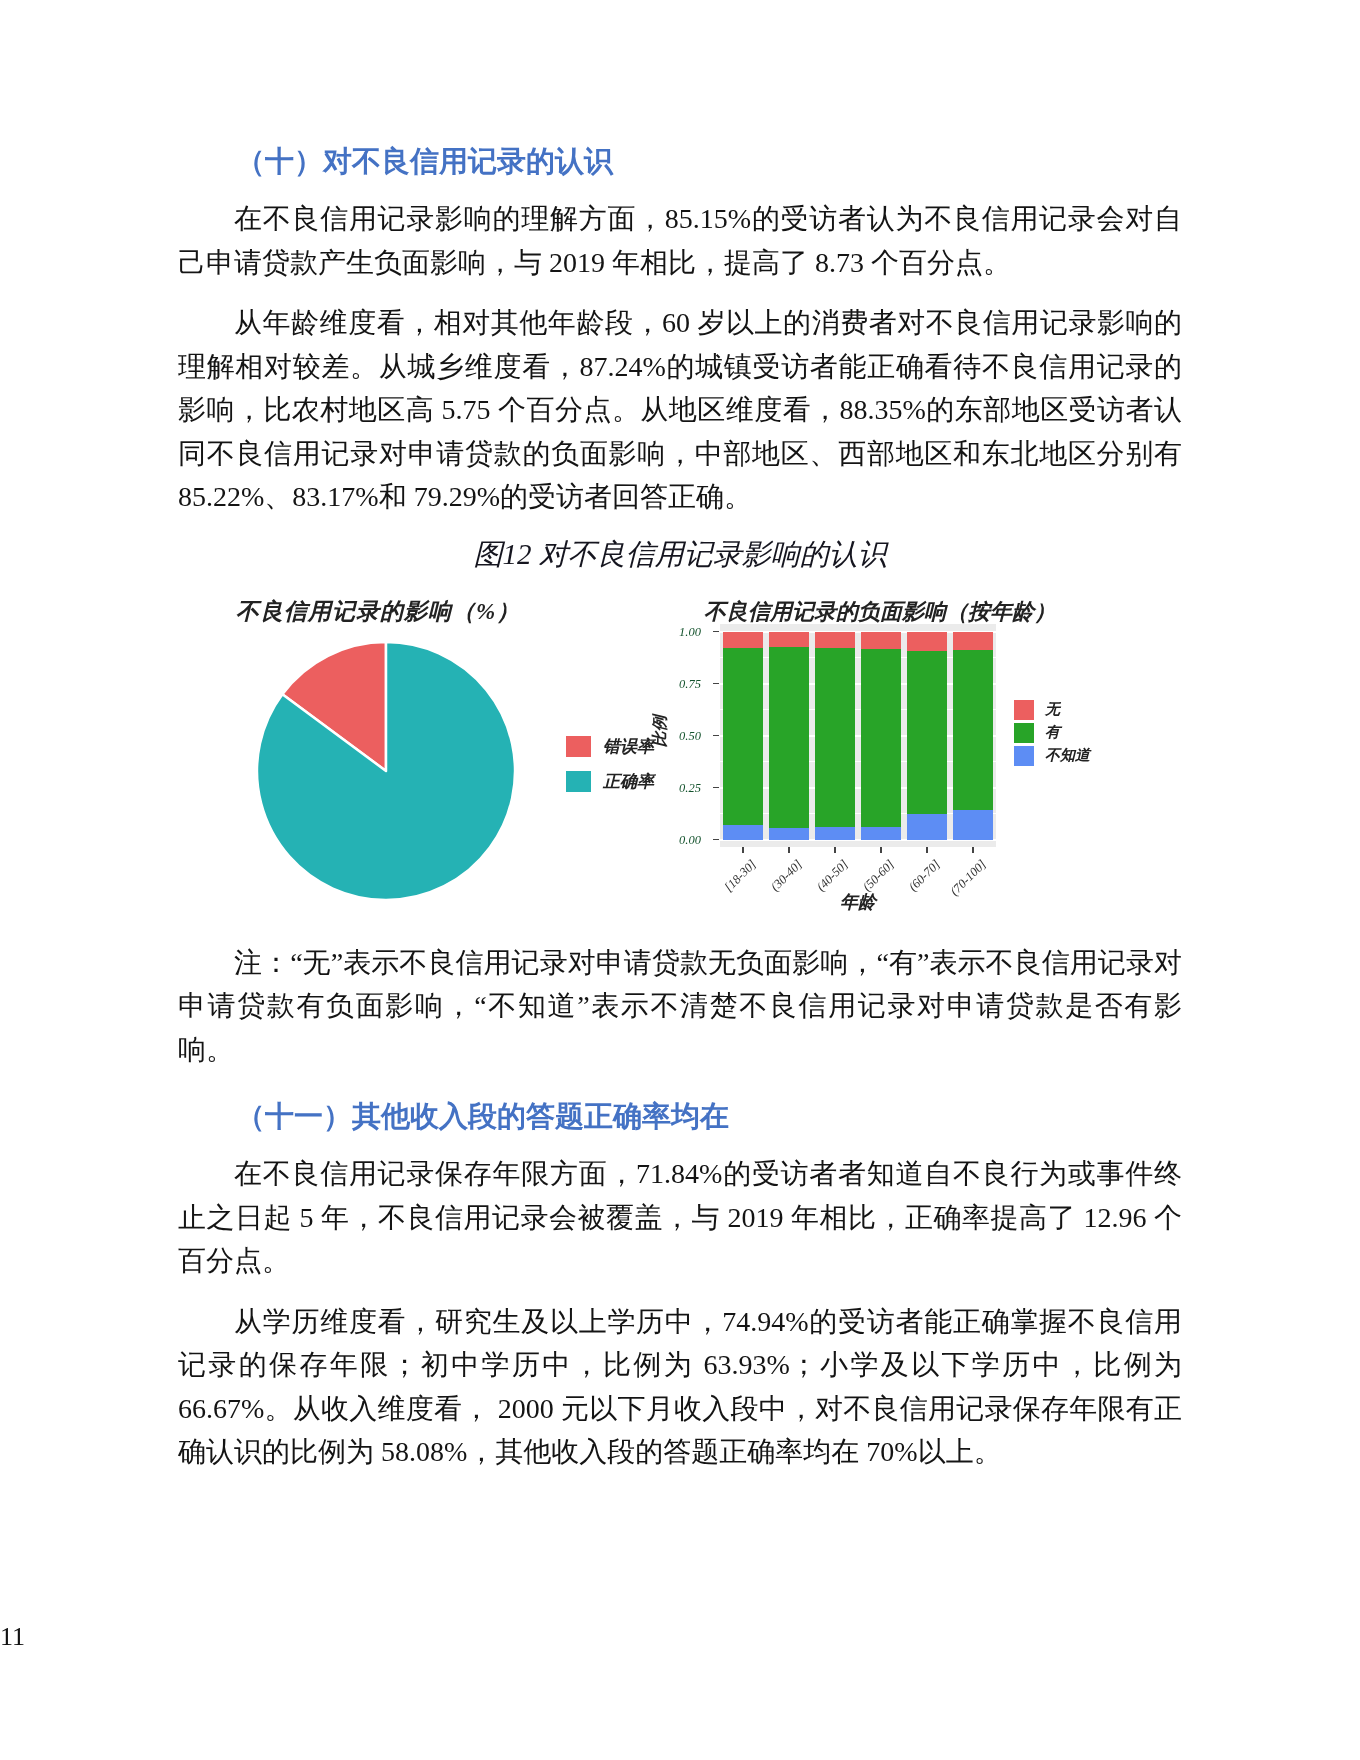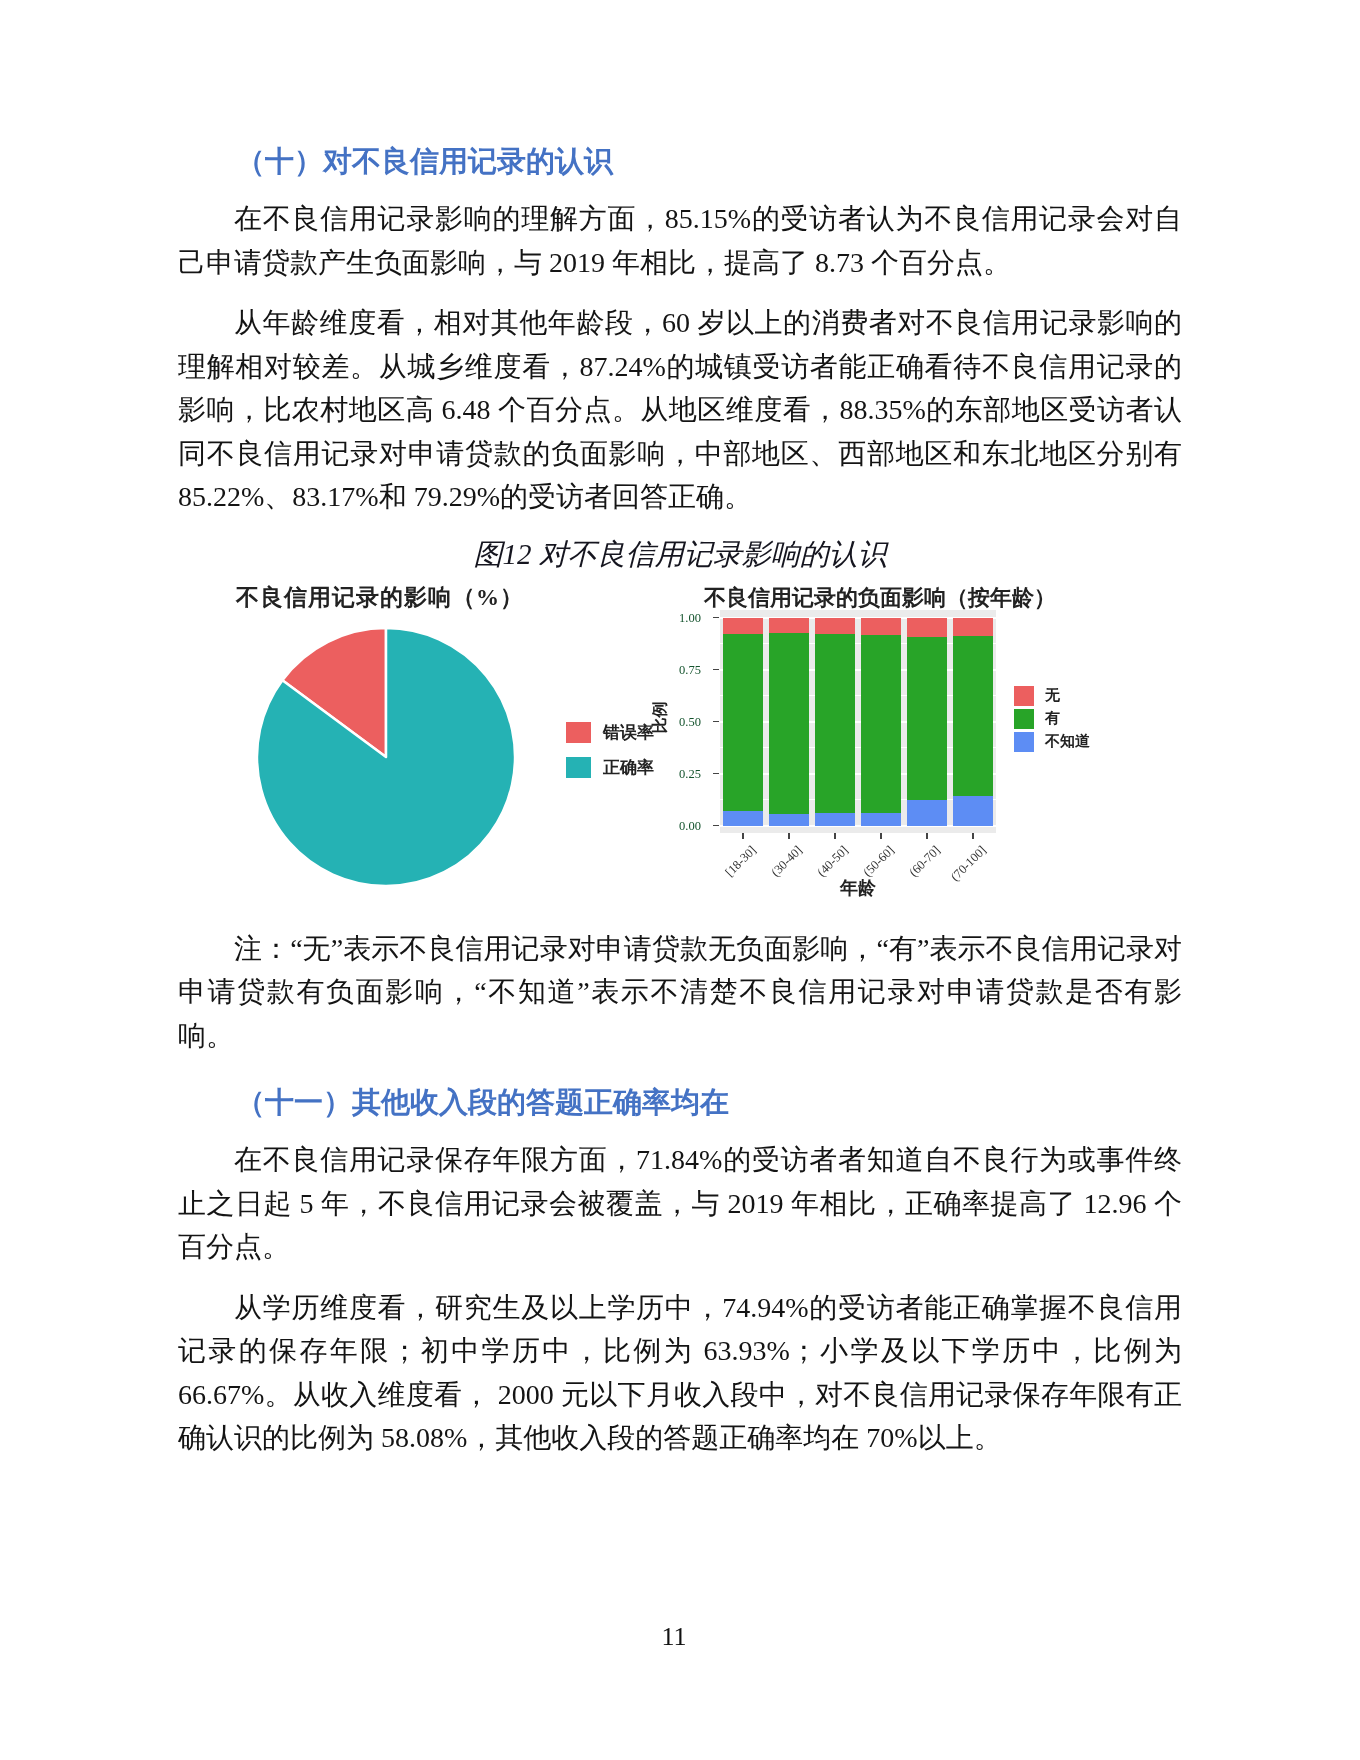--- a/index.html
+++ b/index.html
@@ -18,21 +18,21 @@
   }
   .para{
     font-size:28px;line-height:43.5px;text-align:justify;
     text-indent:2em;margin:17px 0 0 0;
   }
   .fig-caption{
     font-size:29px;font-style:italic;text-align:center;
     margin:16px 0 0 0;line-height:38px;color:#15151f;
   }
   .figure{
-    position:relative;width:1004px;height:338px;margin-top:6px;
+    position:relative;width:1004px;height:338px;margin-top:20px;font-style:italic;
   }
   
   .pie-title{
     position:absolute;left:58px;top:3px;width:330px;
     font-size:23px;font-weight:bold;color:#222;letter-spacing:1px;
   }
   #pie-svg{position:absolute;left:75px;top:45px;}
   .pie-legend{position:absolute;left:388px;top:142px;}
   .legend-row{display:flex;align-items:center;margin-bottom:12px;}
   .legend-row .swatch{width:25px;height:21px;margin-right:12px;flex:0 0 auto;}
@@ -72,33 +72,33 @@
   .bar-legend{position:absolute;left:836px;top:107px;}
   .bar-legend .legend-row{margin-bottom:3px;}
   .bar-legend .swatch{width:20px;height:20px;margin-right:11px;}
   .bar-legend .lab{font-size:15px;font-weight:bold;color:#222;}
   .note{
     font-size:28px;line-height:43.5px;text-align:justify;
     text-indent:2em;margin:10px 0 0 0;
   }
   .h11{margin-top:26px;}
   .page-number{
-    position:absolute;left:0;right:12px;top:1622px;text-align:center;
+    position:absolute;left:0;right:12px;top:1622px;
     font-size:26px;color:#111;
   }
 </style>
 </head>
 <body>
 
 <div class="page">
   <div class="content">
 
     <h3 class="sec-heading">（十）对不良信用记录的认识</h3>
     <p class="para">在不良信用记录影响的理解方面，85.15%的受访者认为不良信用记录会对自己申请贷款产生负面影响，与 2019 年相比，提高了 8.73 个百分点。</p>
-    <p class="para">从年龄维度看，相对其他年龄段，60 岁以上的消费者对不良信用记录影响的理解相对较差。从城乡维度看，87.24%的城镇受访者能正确看待不良信用记录的影响，比农村地区高 6.48 个百分点。从地区维度看，88.35%的东部地区受访者认同不良信用记录对申请贷款的负面影响，中部地区、西部地区和东北地区分别有 85.22%、83.17%和 79.29%的受访者回答正确。</p>
+    <p class="para">从年龄维度看，相对其他年龄段，60 岁以上的消费者对不良信用记录影响的理解相对较差。从城乡维度看，87.24%的城镇受访者能正确看待不良信用记录的影响，比农村地区高 5.75 个百分点。从地区维度看，88.35%的东部地区受访者认同不良信用记录对申请贷款的负面影响，中部地区、西部地区和东北地区分别有 85.22%、83.17%和 79.29%的受访者回答正确。</p>
 
     <p class="fig-caption">图12 对不良信用记录影响的认识</p>
 
     <div class="figure">
 
       <div class="pie-title">不良信用记录的影响（%）</div>
       <svg id="pie-svg" width="266" height="266" viewBox="0 0 266 266">
           <path d="M133,133 L29.36,56.20 A129,129 0 0 1 133.00,4.00 Z" fill="#ec5f5f" stroke="#ffffff" stroke-width="2.5" stroke-linejoin="round"></path>
           <path d="M133,133 L133.00,4.00 A129,129 0 1 1 29.36,56.20 Z" fill="#25b2b4" stroke="#ffffff" stroke-width="2.5" stroke-linejoin="round"></path>
         </svg>

